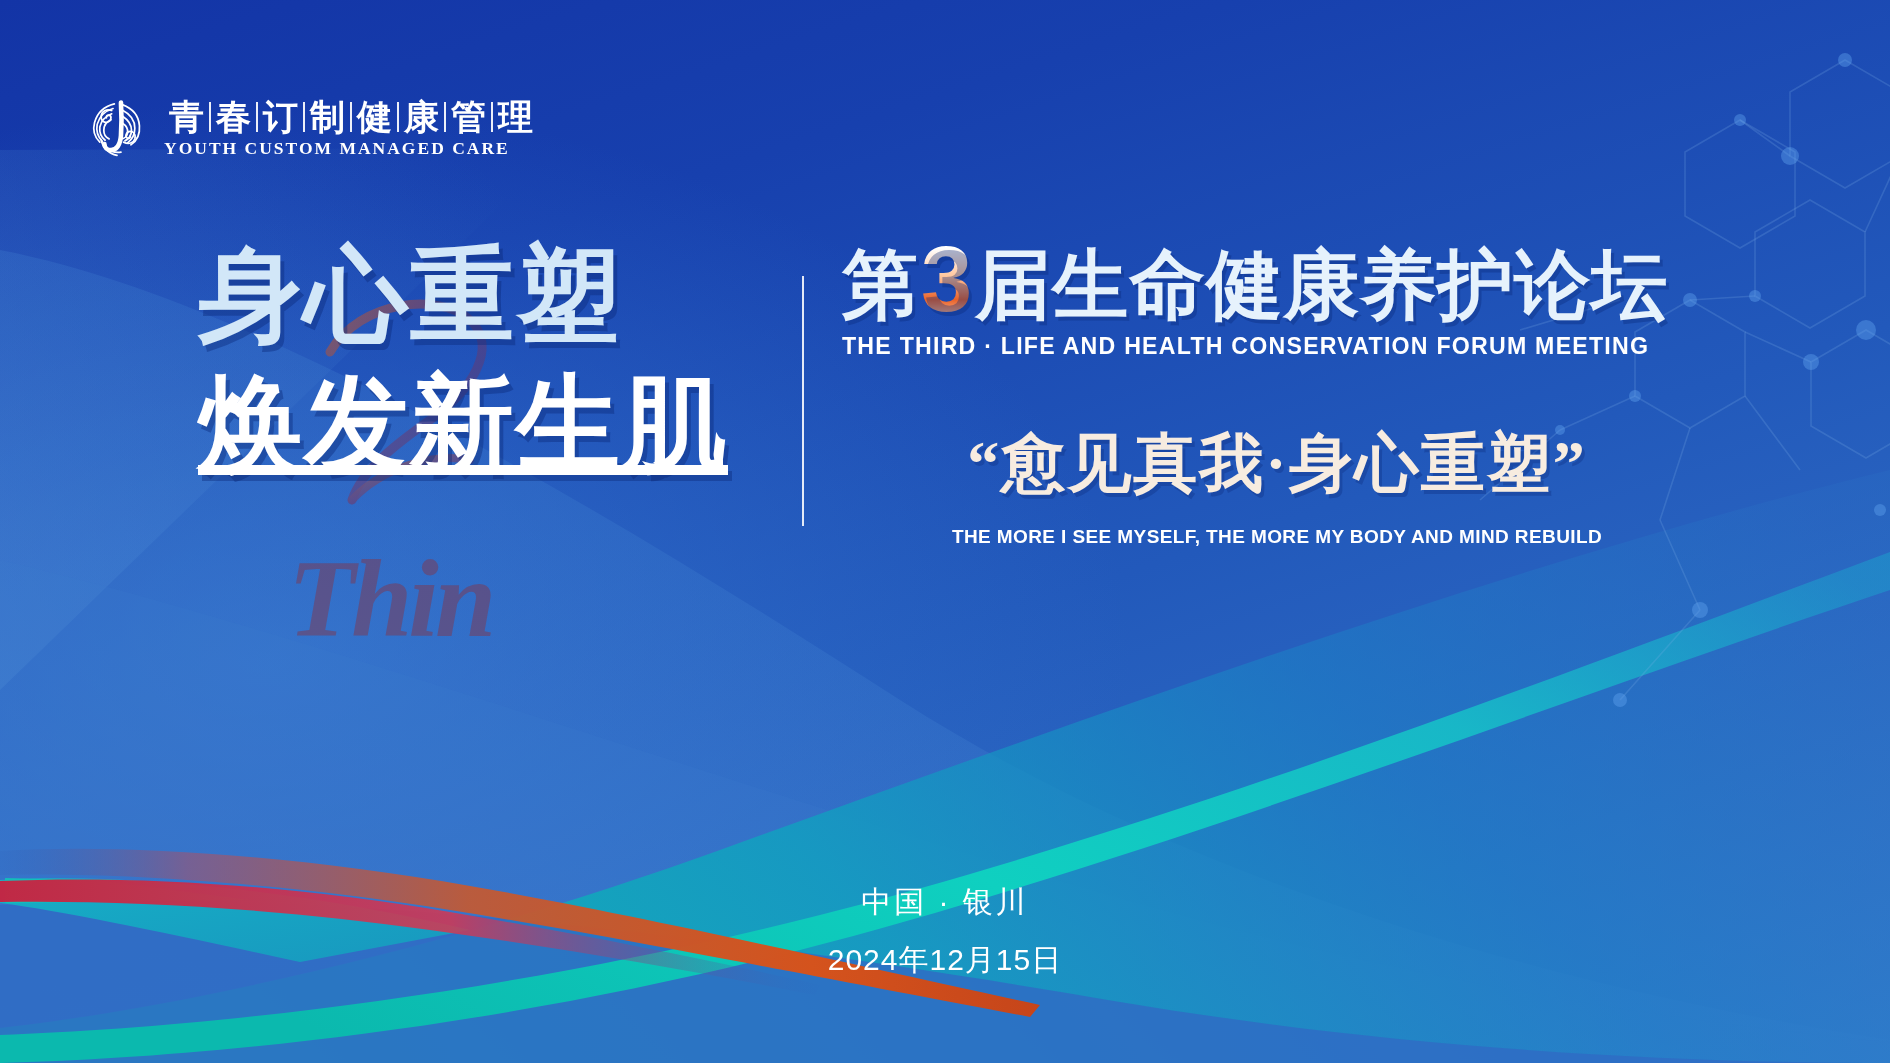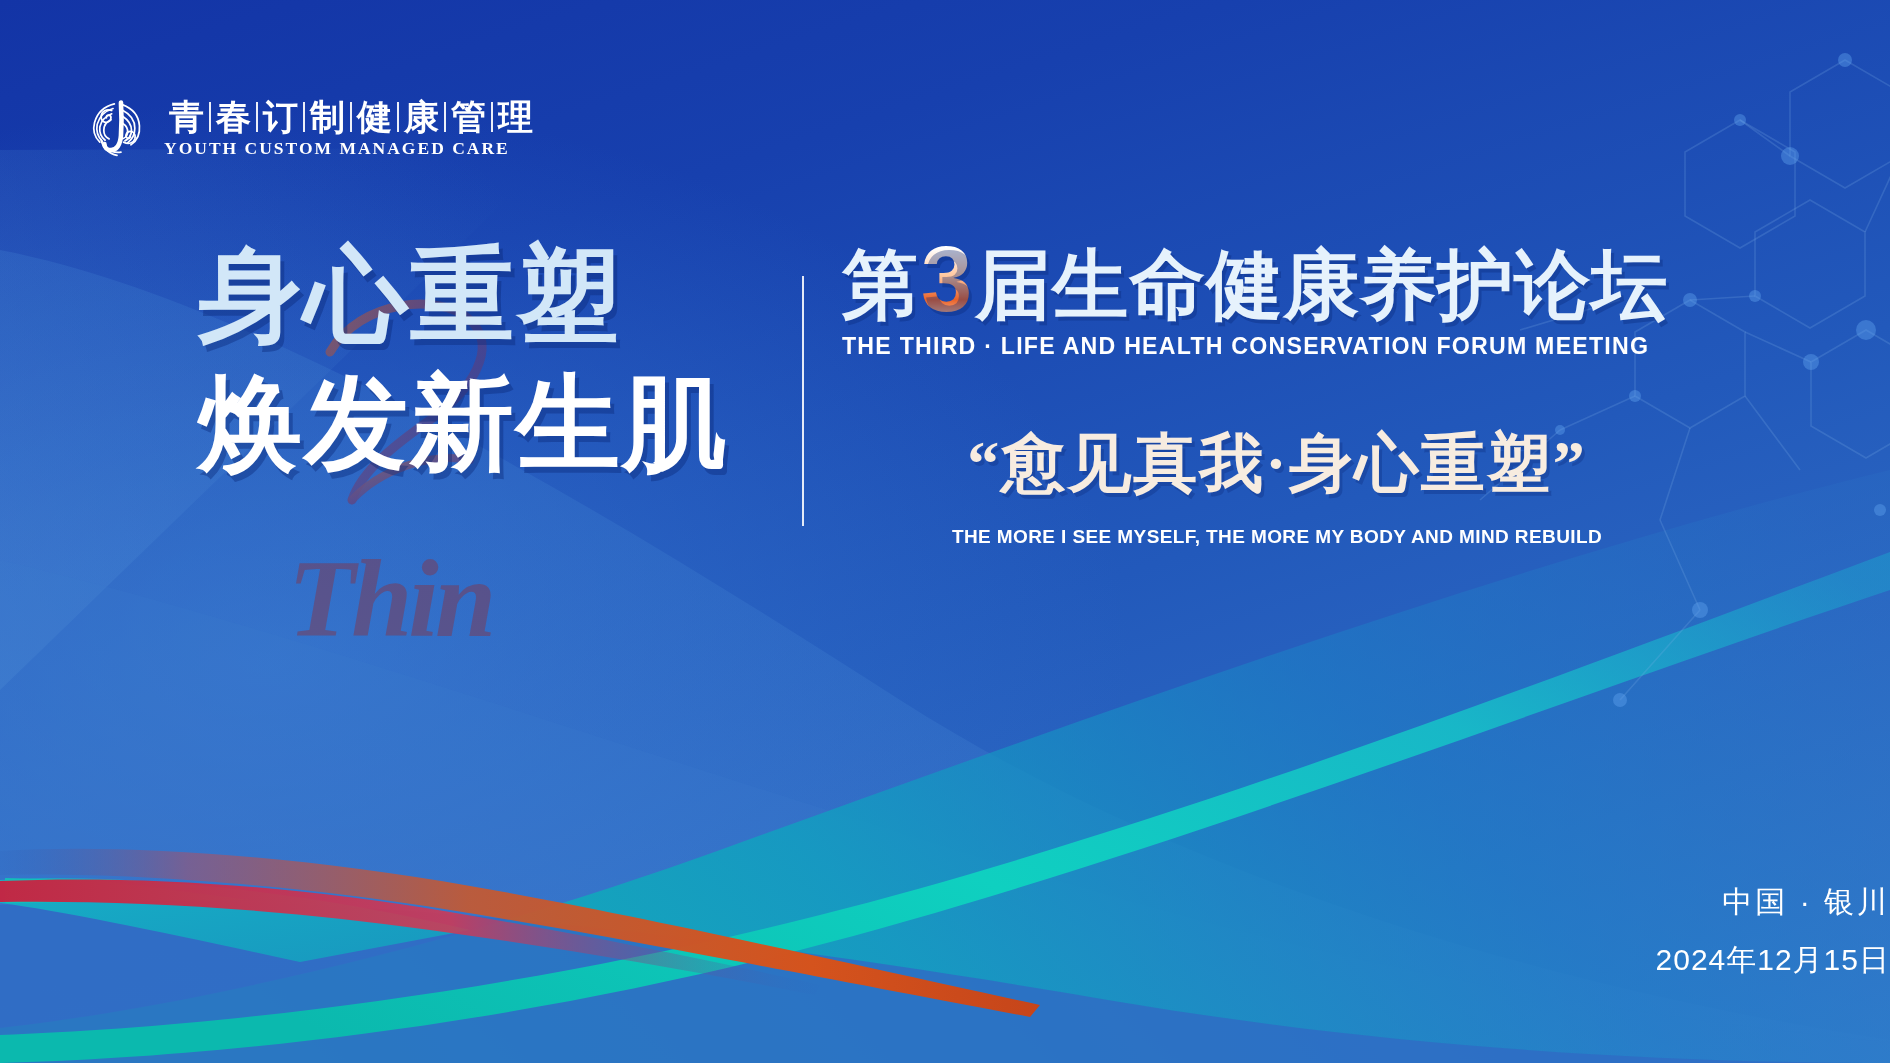--- a/index.html
+++ b/index.html
@@ -49,21 +49,21 @@
   }
   .hl-line {
     font-family:"Liberation Sans","DejaVu Sans",sans-serif;
     font-weight:bold;
     font-size:104px;
     line-height:118px;
     letter-spacing:2px;
     white-space:nowrap;
   }
   #hl-line1 { color:#d2e7f8; text-shadow:4px 6px 0 rgba(10,40,120,.40); }
-  #hl-line2 { color:#ffffff; text-shadow:4px 6px 0 rgba(10,40,120,.40); margin-top:10px; }
+  #hl-line2 { color:#ffffff; text-shadow:4px 6px 0 rgba(10,40,120,.40); margin-top:10px;text-decoration:underline; }
 
   #script-deco {
     position:absolute; left:288px; top:300px;
     font-family:"Liberation Serif","DejaVu Serif",serif;
     font-style:italic; font-size:110px; font-weight:bold;
     color:rgba(120,60,90,0.55);
     pointer-events:none; z-index:0; letter-spacing:-4px;
   }
 
   #divider {
@@ -104,21 +104,21 @@
     text-shadow:3px 4px 0 rgba(10,40,120,.30);
   }
   #slogan-en {
     margin-top:24px;
     font-family:"Liberation Sans","DejaVu Sans",sans-serif;
     font-weight:bold; font-size:19px; color:#ffffff;
     letter-spacing:.4px; white-space:nowrap;
   }
 
   
-  #footer { position:absolute; left:0; top:880px; width:1890px; text-align:right; }
+  #footer { position:absolute; left:0; top:880px; width:1890px; text-align:center; }
   #footer-city {
     font-family:"Liberation Sans","DejaVu Sans",sans-serif;
     font-size:30px; color:#ffffff; letter-spacing:3px; line-height:44px;
   }
   #footer-date {
     margin-top:14px;
     font-family:Liberation Sans, sans-serif;
     font-size:30px; color:#ffffff; letter-spacing:1px; line-height:44px;
   }
 </style>

